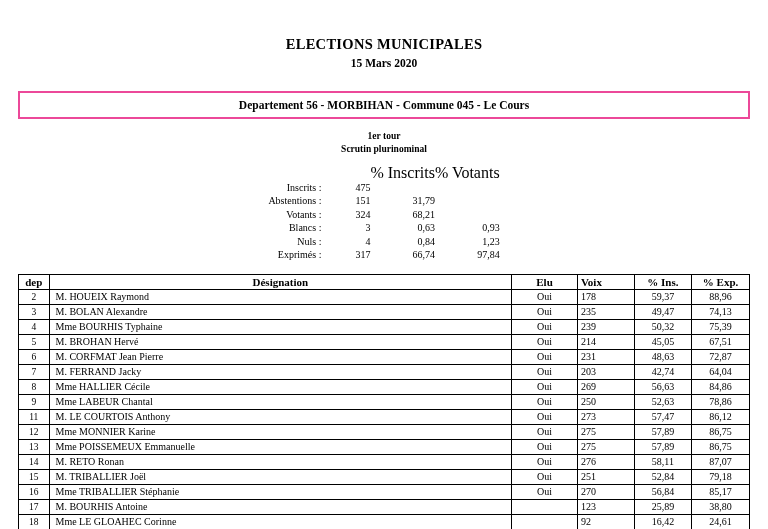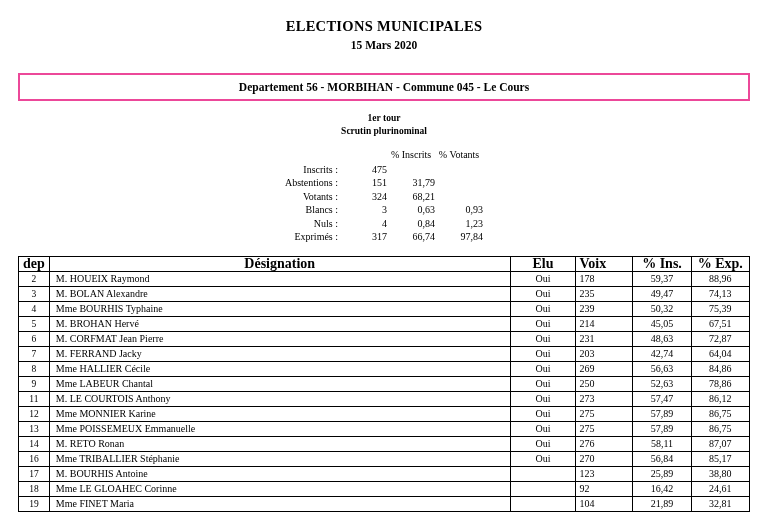--- a/index.html
+++ b/index.html
@@ -20,21 +20,21 @@
     width: 768px;
     height: 529px;
     box-sizing: border-box;
     padding: 0 18px;
   }
   .doc-title {
     text-align: center;
     font-weight: bold;
     font-size: 14.5px;
     letter-spacing: 0.3px;
-    margin-top: 18px;
+    margin-top: 36px;
   }
   .doc-date {
     text-align: center;
     font-weight: bold;
     font-size: 11.5px;
     margin-top: 4px;
   }
   .dept-band {
     margin: 22px 0 0 0;
     border: 2px solid #ec4899;
@@ -81,42 +81,42 @@
   table.stats td.pct {
     text-align: right;
     width: 48px;
   }
   table.stats td.pct2 {
     text-align: right;
     width: 48px;
   }
   table.stats tr.head td {
     text-align: center;
-    font-size: 10px;
+    font-size: 16px;
     padding-bottom: 1px;
   }
   
   table.results {
     border-collapse: collapse;
     width: 732px;
     margin-top: 12px;
     font-size: 10px;
   }
   table.results th, table.results td {
     border: 1px solid #000;
     padding: 0 3px;
     height: 14px;
     line-height: 14px;
     overflow: hidden;
     white-space: nowrap;
   }
   table.results th {
     font-weight: bold;
     text-align: center;
-    font-size: 14px;
+    font-size: 11px;
   }
   table.results th.dep, table.results td.dep {
     width: 24px;
     text-align: center;
   }
   table.results th.desig {
     width: 480px;
   }
   table.results td.desig {
     text-align: left;
@@ -306,20 +306,28 @@
         </tr>
         <tr>
           <td class="dep">14</td>
           <td class="desig">M. RETO Ronan</td>
           <td class="elu">Oui</td>
           <td class="voix">276</td>
           <td class="ins">58,11</td>
           <td class="exp">87,07</td>
         </tr>
         <tr>
+          <td class="dep">15</td>
+          <td class="desig">M. TRIBALLIER Joël</td>
+          <td class="elu">Oui</td>
+          <td class="voix">251</td>
+          <td class="ins">52,84</td>
+          <td class="exp">79,18</td>
+        </tr>
+        <tr>
           <td class="dep">16</td>
           <td class="desig">Mme TRIBALLIER Stéphanie</td>
           <td class="elu">Oui</td>
           <td class="voix">270</td>
           <td class="ins">56,84</td>
           <td class="exp">85,17</td>
         </tr>
         <tr>
           <td class="dep">17</td>
           <td class="desig">M. BOURHIS Antoine</td>

